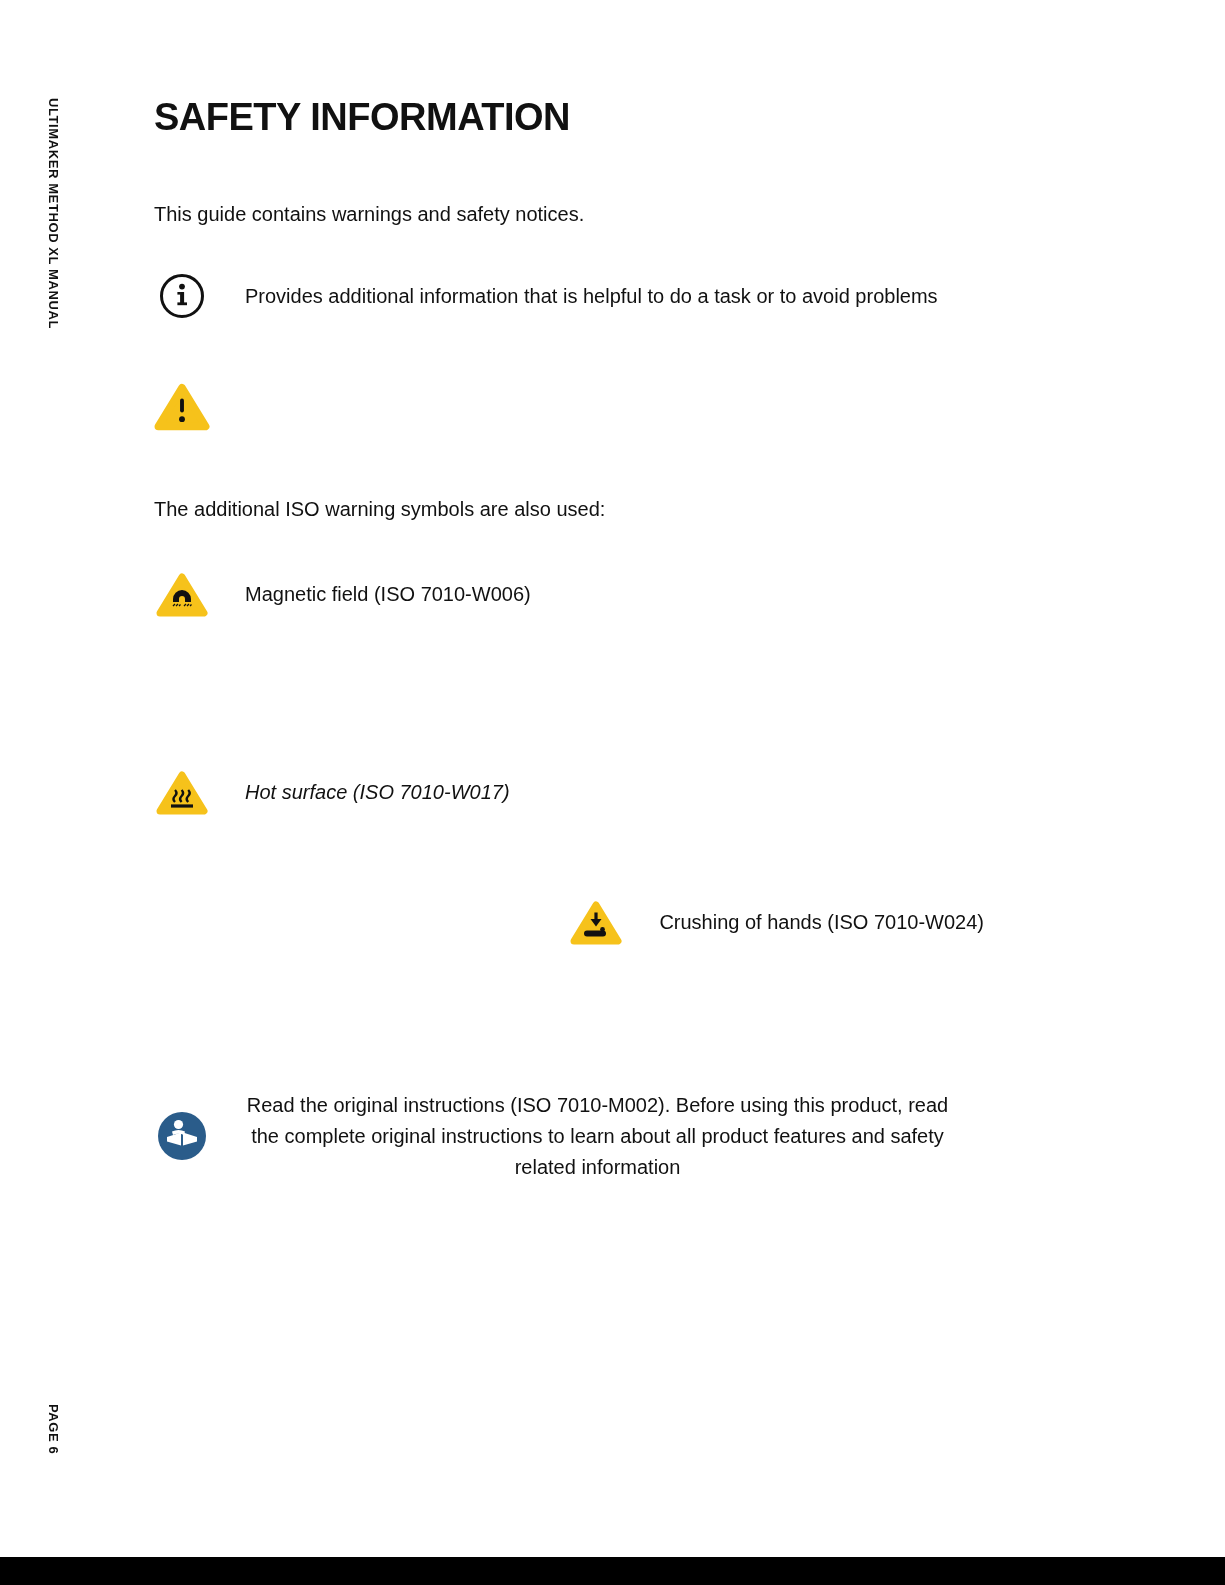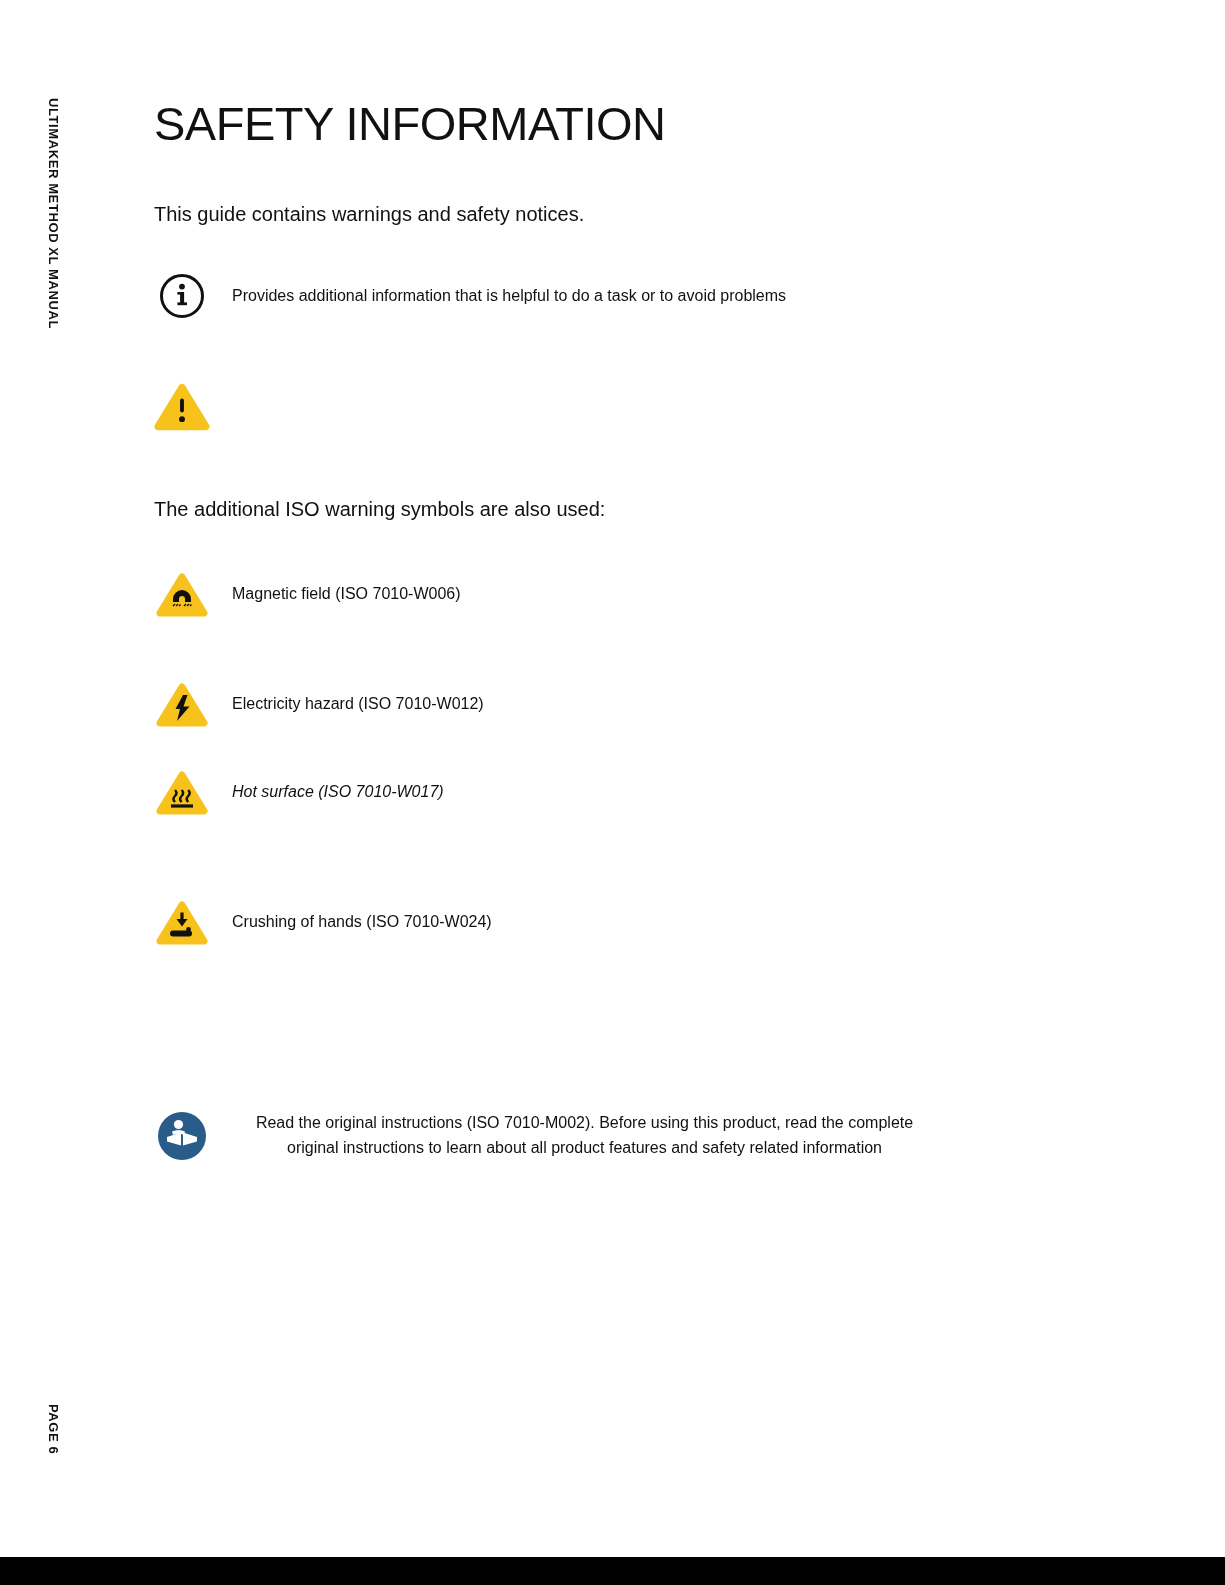--- a/index.html
+++ b/index.html
@@ -32,22 +32,22 @@
     white-space:nowrap;
     color:var(--text);
   }
   .vlabel.top{top:98px;}
   .vlabel.bottom{top:1404px;}
 
   .title{
     position:absolute;
     left:154px;
     top:96px;
-    font-size:47px;
-    font-weight:normal;
+    font-size:38px;
+    font-weight:bold;
     letter-spacing:-0.5px;
     color:var(--text);
   }
   .para{
     position:absolute;
     left:154px;
     font-size:20px;
     line-height:1.55;
     color:var(--text);
   }
@@ -62,33 +62,33 @@
     width:830px;
   }
   .row .icon-cell{
     width:56px;
     min-width:56px;
     display:flex;
     justify-content:center;
     align-items:center;
   }
   .row .row-text{
-    margin-left:22px;
-    font-size:16px;
+    margin-left:35px;
+    font-size:20px;
     line-height:1.55;
     max-width:705px;
     color:var(--text);
   }
 
   .row.info-row{top:266px;height:60px;}
   .row.warning-row{top:372px;height:68px;}
   .row.sym-0{top:566px;height:56px;}
   .row.sym-1{top:676px;height:56px;}
   .row.sym-2{top:764px;height:56px;font-style:italic;}
-  .row.sym-3{top:894px;height:56px;}
+  .row.sym-3{top:894px;height:56px;justify-content:flex-end;}
   .row.sym-4{top:1003px;height:56px;}
   .row.sym-5{top:1100px;height:72px;text-align:center;}
 
   .tri{
     fill:var(--warning-yellow);
     stroke:var(--warning-yellow);
   }
   .glyph{fill:#111111;}
   .glyph-stroke{stroke:#111111;fill:none;}
   .blue-circle{fill:var(--mandatory-blue);}
@@ -144,29 +144,20 @@
     <span class="icon-cell">
       <svg width="52" height="46" viewBox="0 0 52 46">
         <polygon class="tri" points="26,6 48,42 4,42" stroke-width="7" stroke-linejoin="round"></polygon>
         <path class="glyph" d="M17,31 v-3 a9,9 0 0 1 18,0 v3 h-6 v-3 a3,3 0 0 0 -6,0 v3 z"></path>
         <path class="glyph-stroke" d="M17,35 l2,-2 M20,35 l2,-2 M23,35 l1.5,-1.5 M28,35 l2,-2 M31,35 l2,-2 M34,35 l1.5,-1.5" stroke-width="1.3"></path>
       </svg>
     </span>
     <span class="row-text">Magnetic field (ISO 7010-W006)</span>
   </div>
 
-  <div class="row sym-1">
-    <span class="icon-cell">
-      <svg width="52" height="46" viewBox="0 0 52 46">
-        <polygon class="tri" points="26,6 48,42 4,42" stroke-width="7" stroke-linejoin="round"></polygon>
-        <polygon class="glyph" points="27,14 19.5,28 24,28 21,40 33.5,25.5 27.5,25.5 31.5,14"></polygon>
-      </svg>
-    </span>
-    <span class="row-text">Electricity hazard (ISO 7010-W012)</span>
-  </div>
 
   <div class="row sym-2">
     <span class="icon-cell">
       <svg width="52" height="46" viewBox="0 0 52 46">
         <polygon class="tri" points="26,6 48,42 4,42" stroke-width="7" stroke-linejoin="round"></polygon>
         <rect class="glyph" x="15" y="35.4" width="22" height="3.2"></rect>
         <path class="glyph-stroke" d="M19,33 q-3,-3 0,-6 q3,-3 0,-6" stroke-width="2.4"></path>
         <path class="glyph-stroke" d="M25.6,33 q-3,-3 0,-6 q3,-3 0,-6" stroke-width="2.4"></path>
         <path class="glyph-stroke" d="M32.2,33 q-3,-3 0,-6 q3,-3 0,-6" stroke-width="2.4"></path>
       </svg>

